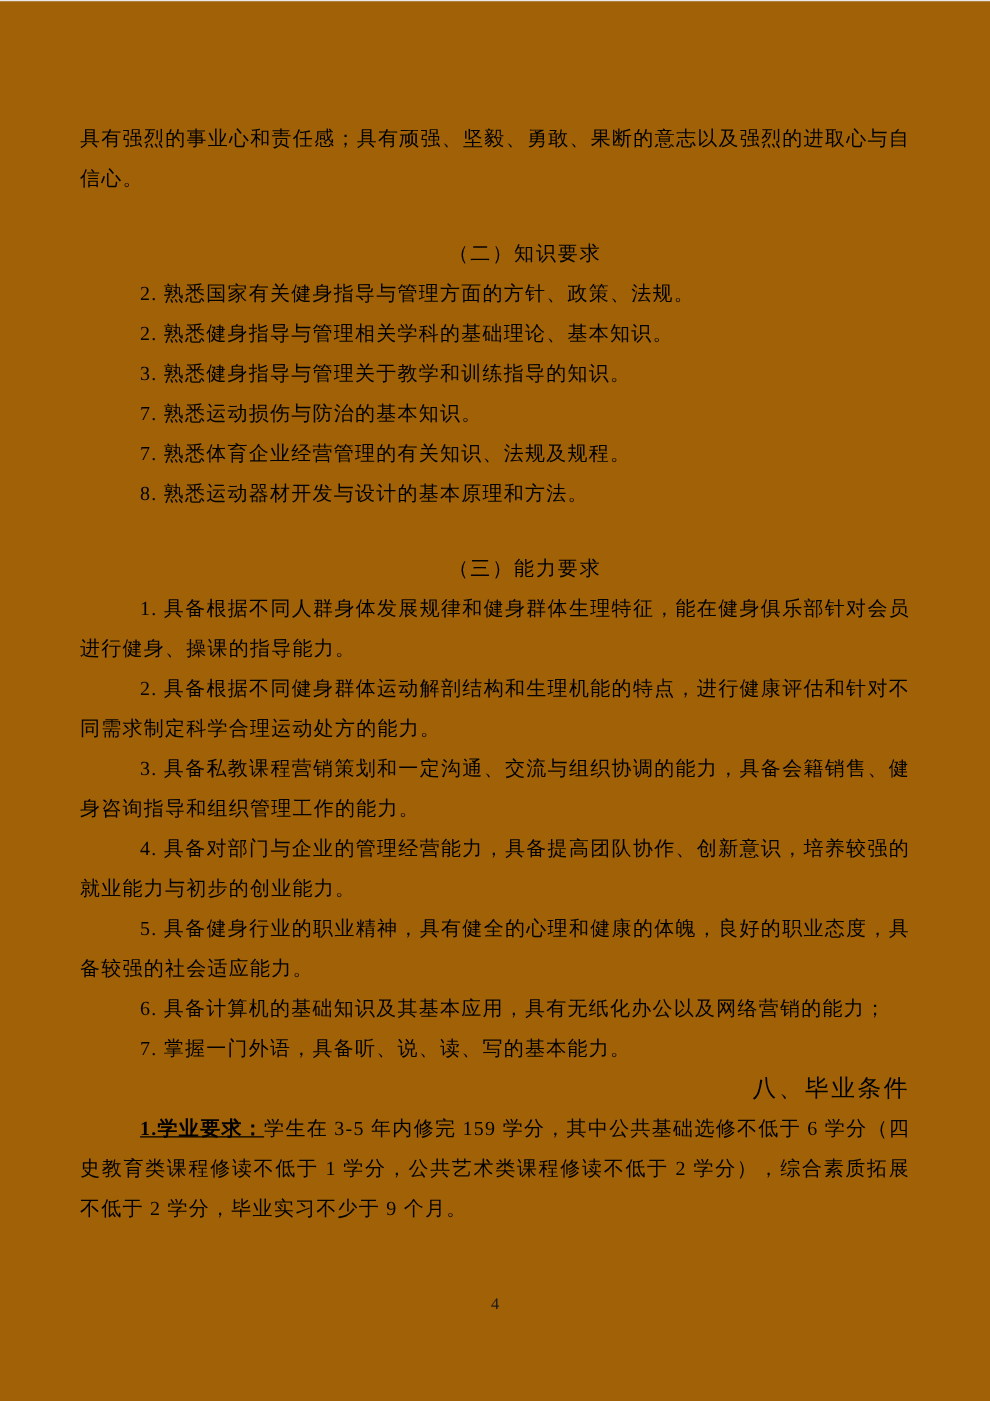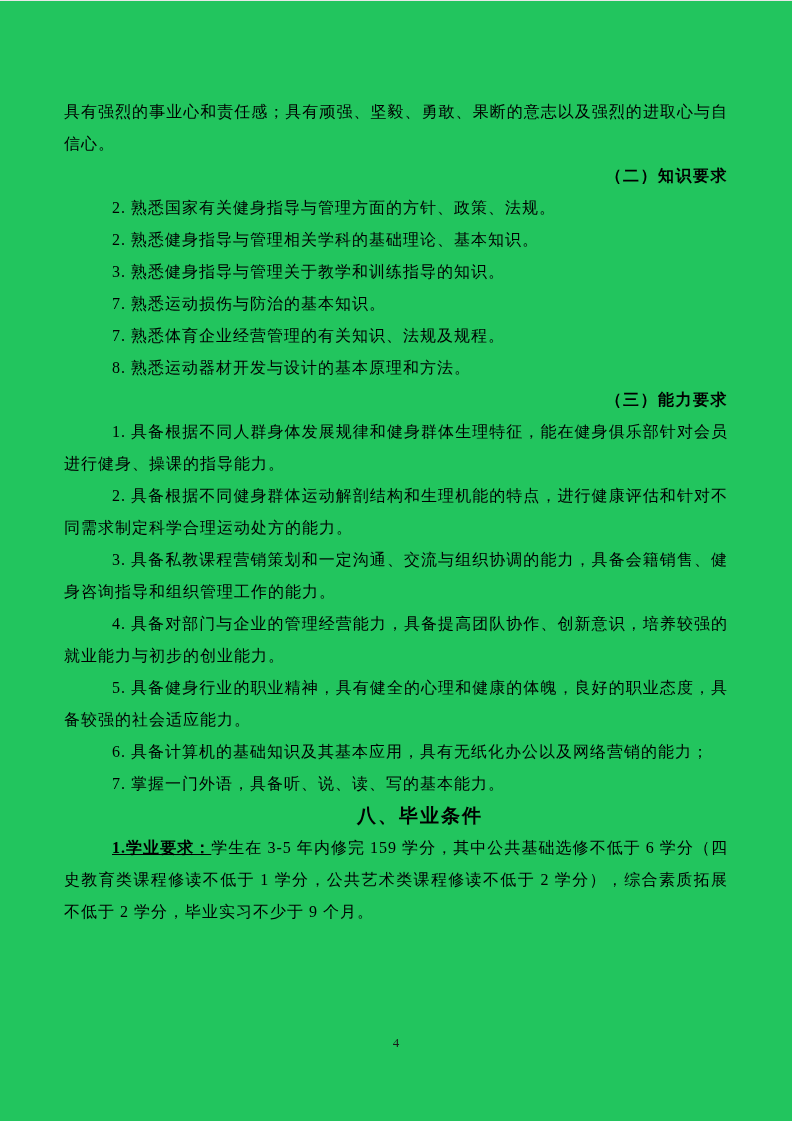--- a/index.html
+++ b/index.html
@@ -4,21 +4,21 @@
 <style>
   html, body {
     margin: 0;
     padding: 0;
     background: #ffffff;
   }
   .page {
     position: relative;
     width: 792px;
     height: 1121px;
-    background: #22c55e;
+    background: #a16207;
     overflow: hidden;
     font-family: "Liberation Serif", serif;
     color: #000000;
     box-sizing: border-box;
     border-top: 1px solid #e8e8e8;
   }
   .content {
     position: absolute;
     left: 64px;
     top: 95px;
@@ -30,28 +30,29 @@
     line-height: 32px;
     text-align: justify;
     text-indent: 48px;
     letter-spacing: 1px;
     word-break: break-all;
   }
   p.noindent {
     text-indent: 0;
   }
   p.h3 {
-    font-weight: bold;
-    text-align: right;
+    font-weight: normal;
+    text-align: center;
     letter-spacing: 1.5px;
+    margin-top: 28px;
   }
   p.h1 {
-    font-weight: bold;
+    font-weight: normal;
     font-size: 19px;
-    text-align: center;
+    text-align: right;
     letter-spacing: 2px;
   }
   p.body b {
     letter-spacing: 1px;
     text-decoration: underline;
   }
   .footer {
     position: absolute;
     left: 0;
     top: 1032px;

